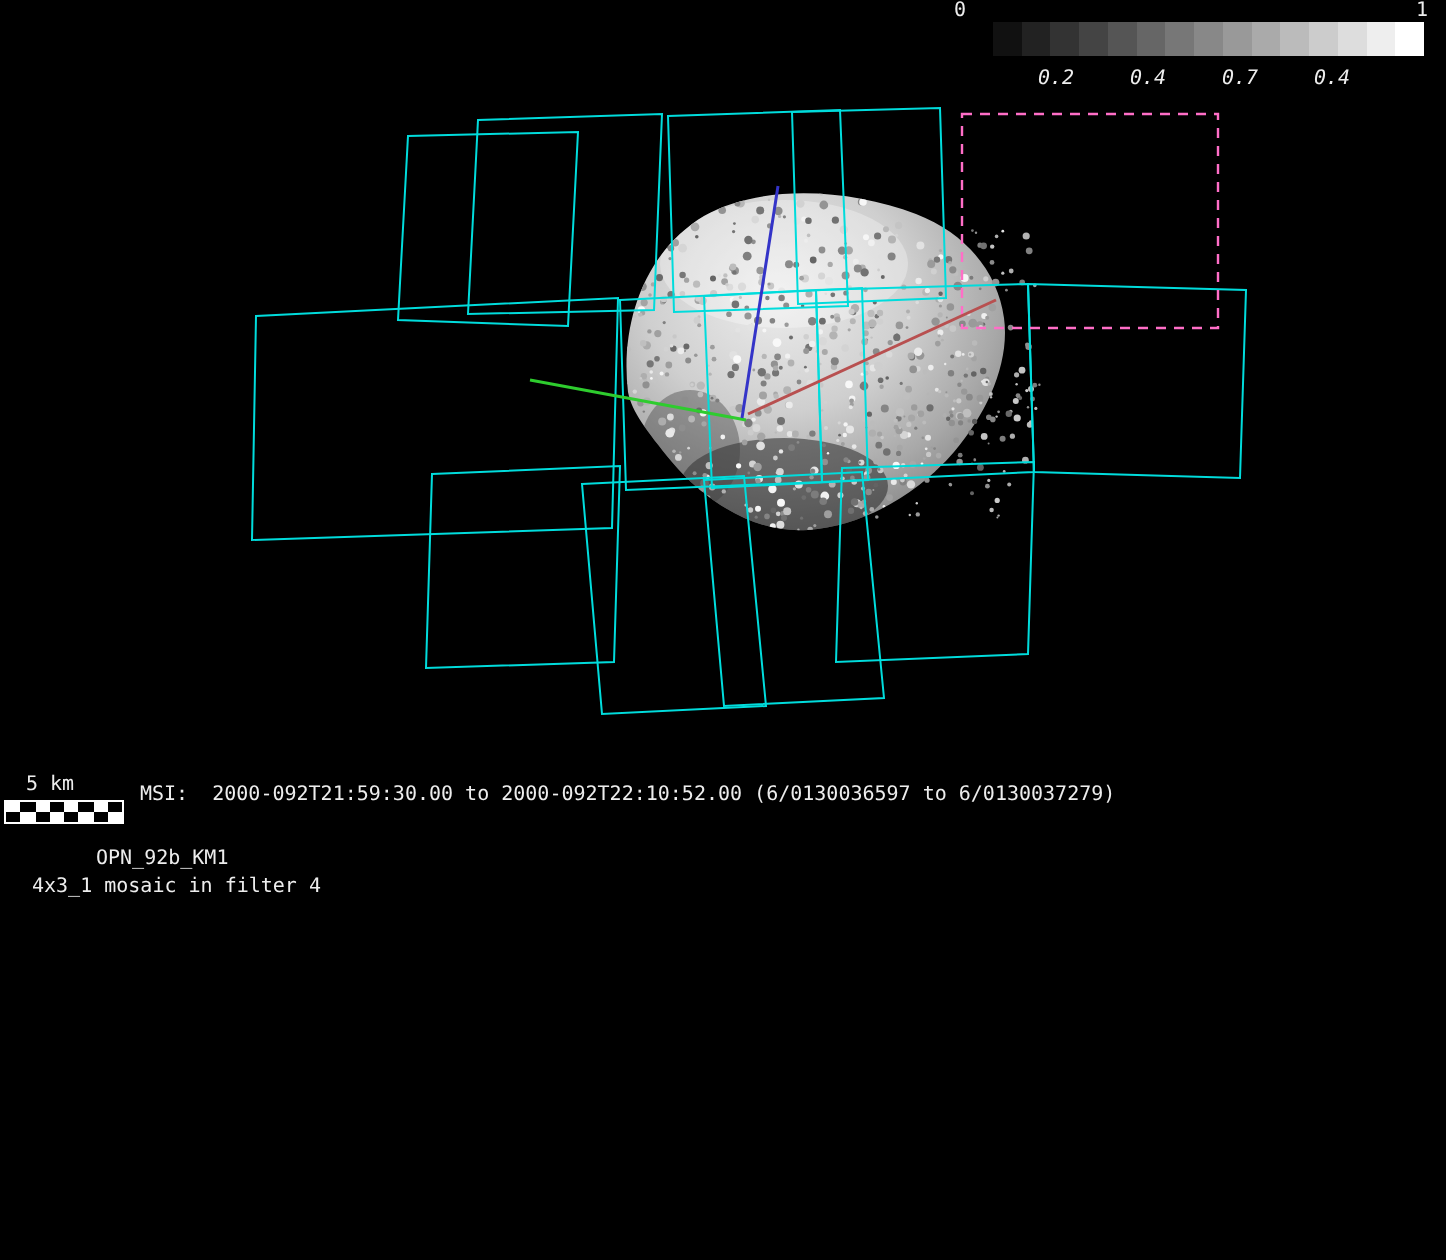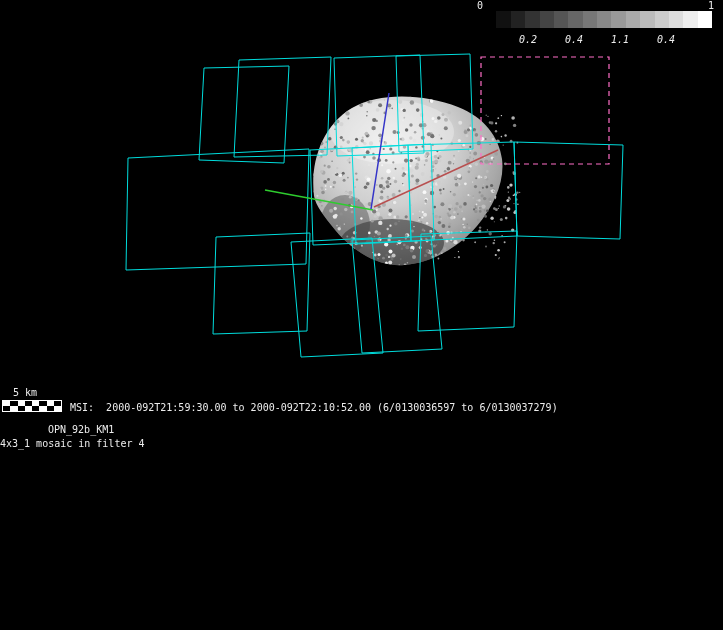--- a/index.html
+++ b/index.html
@@ -16,37 +16,37 @@
   .cb-ticks { position:absolute; left:5px; top:34px; width:230px; height:13px; }
   .cb-ticks span { position:absolute; top:0; transform:translateX(-50%);font-style:italic; }
   
   svg#viz { position:absolute; left:0; top:0; }
   
   .scalebar-label { position:absolute; left:13px; top:387px;text-align:center; }
   .scalebar-checker { position:absolute; left:2px; top:400px; width:60px; height:12px; border:1px solid #fff; background:#000; }
   .ck-row { display:flex; height:5px; }
   .ck-cell { width:7.25px; height:5px; }
   
-  .status-line { position:absolute; left:70px; top:402px; white-space:pre; }
+  .status-line { position:absolute; left:70px; top:392px; white-space:pre; }
   .seq-id   { position:absolute; left:20px; top:424px; white-space:pre;margin-left:28px; }
-  .seq-desc { position:absolute; left:0; top:438px; white-space:pre; }
+  .seq-desc { position:absolute; left:16px; top:438px; white-space:pre; }
 </style>
 </head>
 <body>
 
 <div class="screen">
 
   <div class="colorbar">
     <span class="cb-min">0</span>
     <span class="cb-max">1</span>
     <div class="cb-bar" id="cb-bar" style="background: linear-gradient(90deg, rgb(0, 0, 0) 0%, rgb(0, 0, 0) 6.25%, rgb(17, 17, 17) 6.25%, rgb(17, 17, 17) 12.5%, rgb(34, 34, 34) 12.5%, rgb(34, 34, 34) 18.75%, rgb(51, 51, 51) 18.75%, rgb(51, 51, 51) 25%, rgb(68, 68, 68) 25%, rgb(68, 68, 68) 31.25%, rgb(85, 85, 85) 31.25%, rgb(85, 85, 85) 37.5%, rgb(102, 102, 102) 37.5%, rgb(102, 102, 102) 43.75%, rgb(119, 119, 119) 43.75%, rgb(119, 119, 119) 50%, rgb(136, 136, 136) 50%, rgb(136, 136, 136) 56.25%, rgb(153, 153, 153) 56.25%, rgb(153, 153, 153) 62.5%, rgb(170, 170, 170) 62.5%, rgb(170, 170, 170) 68.75%, rgb(187, 187, 187) 68.75%, rgb(187, 187, 187) 75%, rgb(204, 204, 204) 75%, rgb(204, 204, 204) 81.25%, rgb(221, 221, 221) 81.25%, rgb(221, 221, 221) 87.5%, rgb(238, 238, 238) 87.5%, rgb(238, 238, 238) 93.75%, rgb(255, 255, 255) 93.75%, rgb(255, 255, 255) 100%);"></div>
     <div class="cb-ticks" id="cb-ticks">
         <span style="left: 20%;">0.2</span>
         <span style="left: 40%;">0.4</span>
-        <span style="left: 60%;">1.1</span>
+        <span style="left: 60%;">0.7</span>
         <span style="left: 80%;">0.4</span>
       </div>
   </div>
 
   <svg id="viz" width="723" height="630" viewBox="0 0 723 630">
     <defs>
       <radialGradient id="astg" cx="40%" cy="30%" r="78%">
         <stop offset="0%" stop-color="#ededed"></stop>
         <stop offset="45%" stop-color="#cfcfcf"></stop>
         <stop offset="75%" stop-color="#a8a8a8"></stop>

